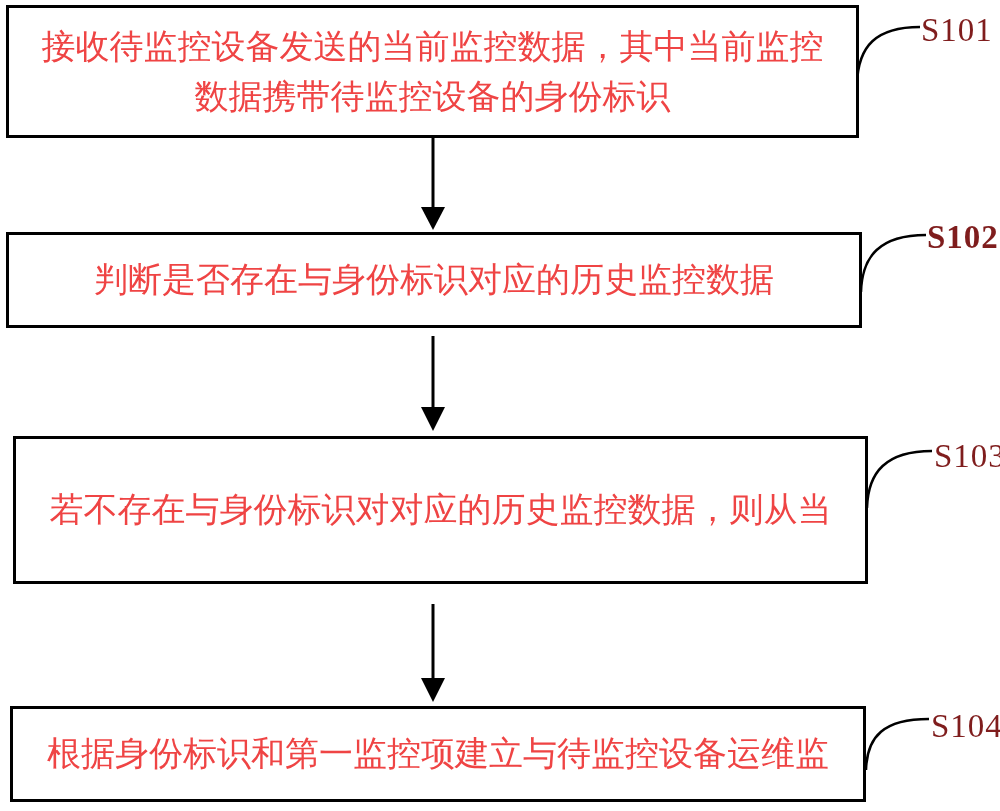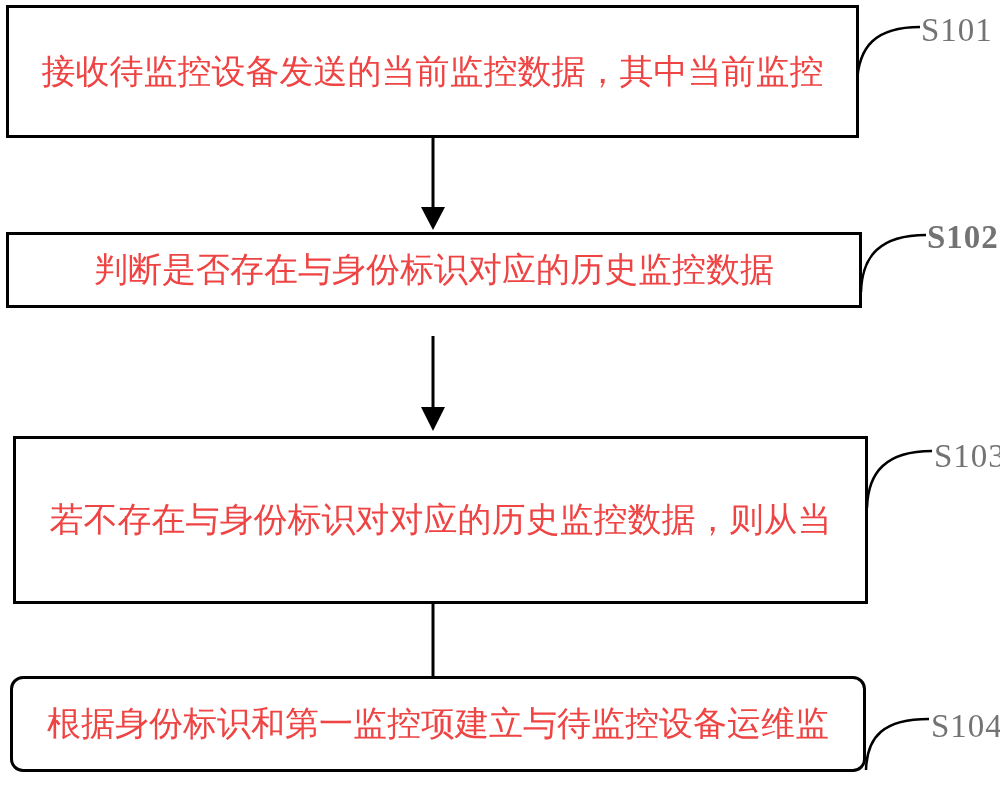--- a/index.html
+++ b/index.html
@@ -36,29 +36,29 @@
     text-align: center;
     font-size: 34px;
     line-height: 50px;
     color: #ef4444;
     z-index: 2;
   }
   .box .txt-line {
     white-space: nowrap;
   }
   .box1 { left: 6px;  top: 5px;   width: 853px; height: 133px; }
-  .box2 { left: 6px;  top: 232px; width: 856px; height: 76px; }
-  .box3 { left: 13px; top: 436px; width: 855px; height: 168px; }
-  .box4 { left: 10px; top: 676px; width: 856px; height: 96px; line-height: 44px; border-radius: 13px; }
+  .box2 { left: 6px;  top: 232px; width: 856px; height: 96px; }
+  .box3 { left: 13px; top: 436px; width: 855px; height: 148px; }
+  .box4 { left: 10px; top: 706px; width: 856px; height: 96px; line-height: 44px; }
   .step-label {
     position: absolute;
     font-family: "Liberation Serif", "DejaVu Serif", serif;
     font-size: 33px;
     line-height: 33px;
-    color: #737373;
+    color: #7f1d1d;
     letter-spacing: 1px;
     z-index: 3;
     text-align: center;
   }
   .label-s101 { left: 921px; top: 14px;  }
   .label-s102 { left: 927px; top: 221px; font-weight: bold; }
   .label-s103 { left: 934px; top: 440px; }
   .label-s104 { left: 931px; top: 710px; }
 </style>
 </head>
@@ -84,20 +84,21 @@
     </g>
 
     <path d="M 857 84 C 858 46 876 27 920 27" fill="none" stroke="#000000" stroke-width="2.5"></path>
     <path d="M 861 292 C 862 256 880 235 926 235" fill="none" stroke="#000000" stroke-width="2.5"></path>
     <path d="M 867 508 C 868 472 886 451 932 451" fill="none" stroke="#000000" stroke-width="2.5"></path>
     <path d="M 866 770 C 867 736 884 719 929 719" fill="none" stroke="#000000" stroke-width="2.5"></path>
   </svg>
 
   <div class="box box1">
     <div class="txt-line">接收待监控设备发送的当前监控数据，其中当前监控</div>
+    <div class="txt-line">数据携带待监控设备的身份标识</div>
   </div>
 
   <div class="box box2">
     <div class="txt-line">判断是否存在与身份标识对应的历史监控数据</div>
   </div>
 
   <div class="box box3">
     <div class="txt-line">若不存在与身份标识对对应的历史监控数据，则从当</div>
   </div>
 

